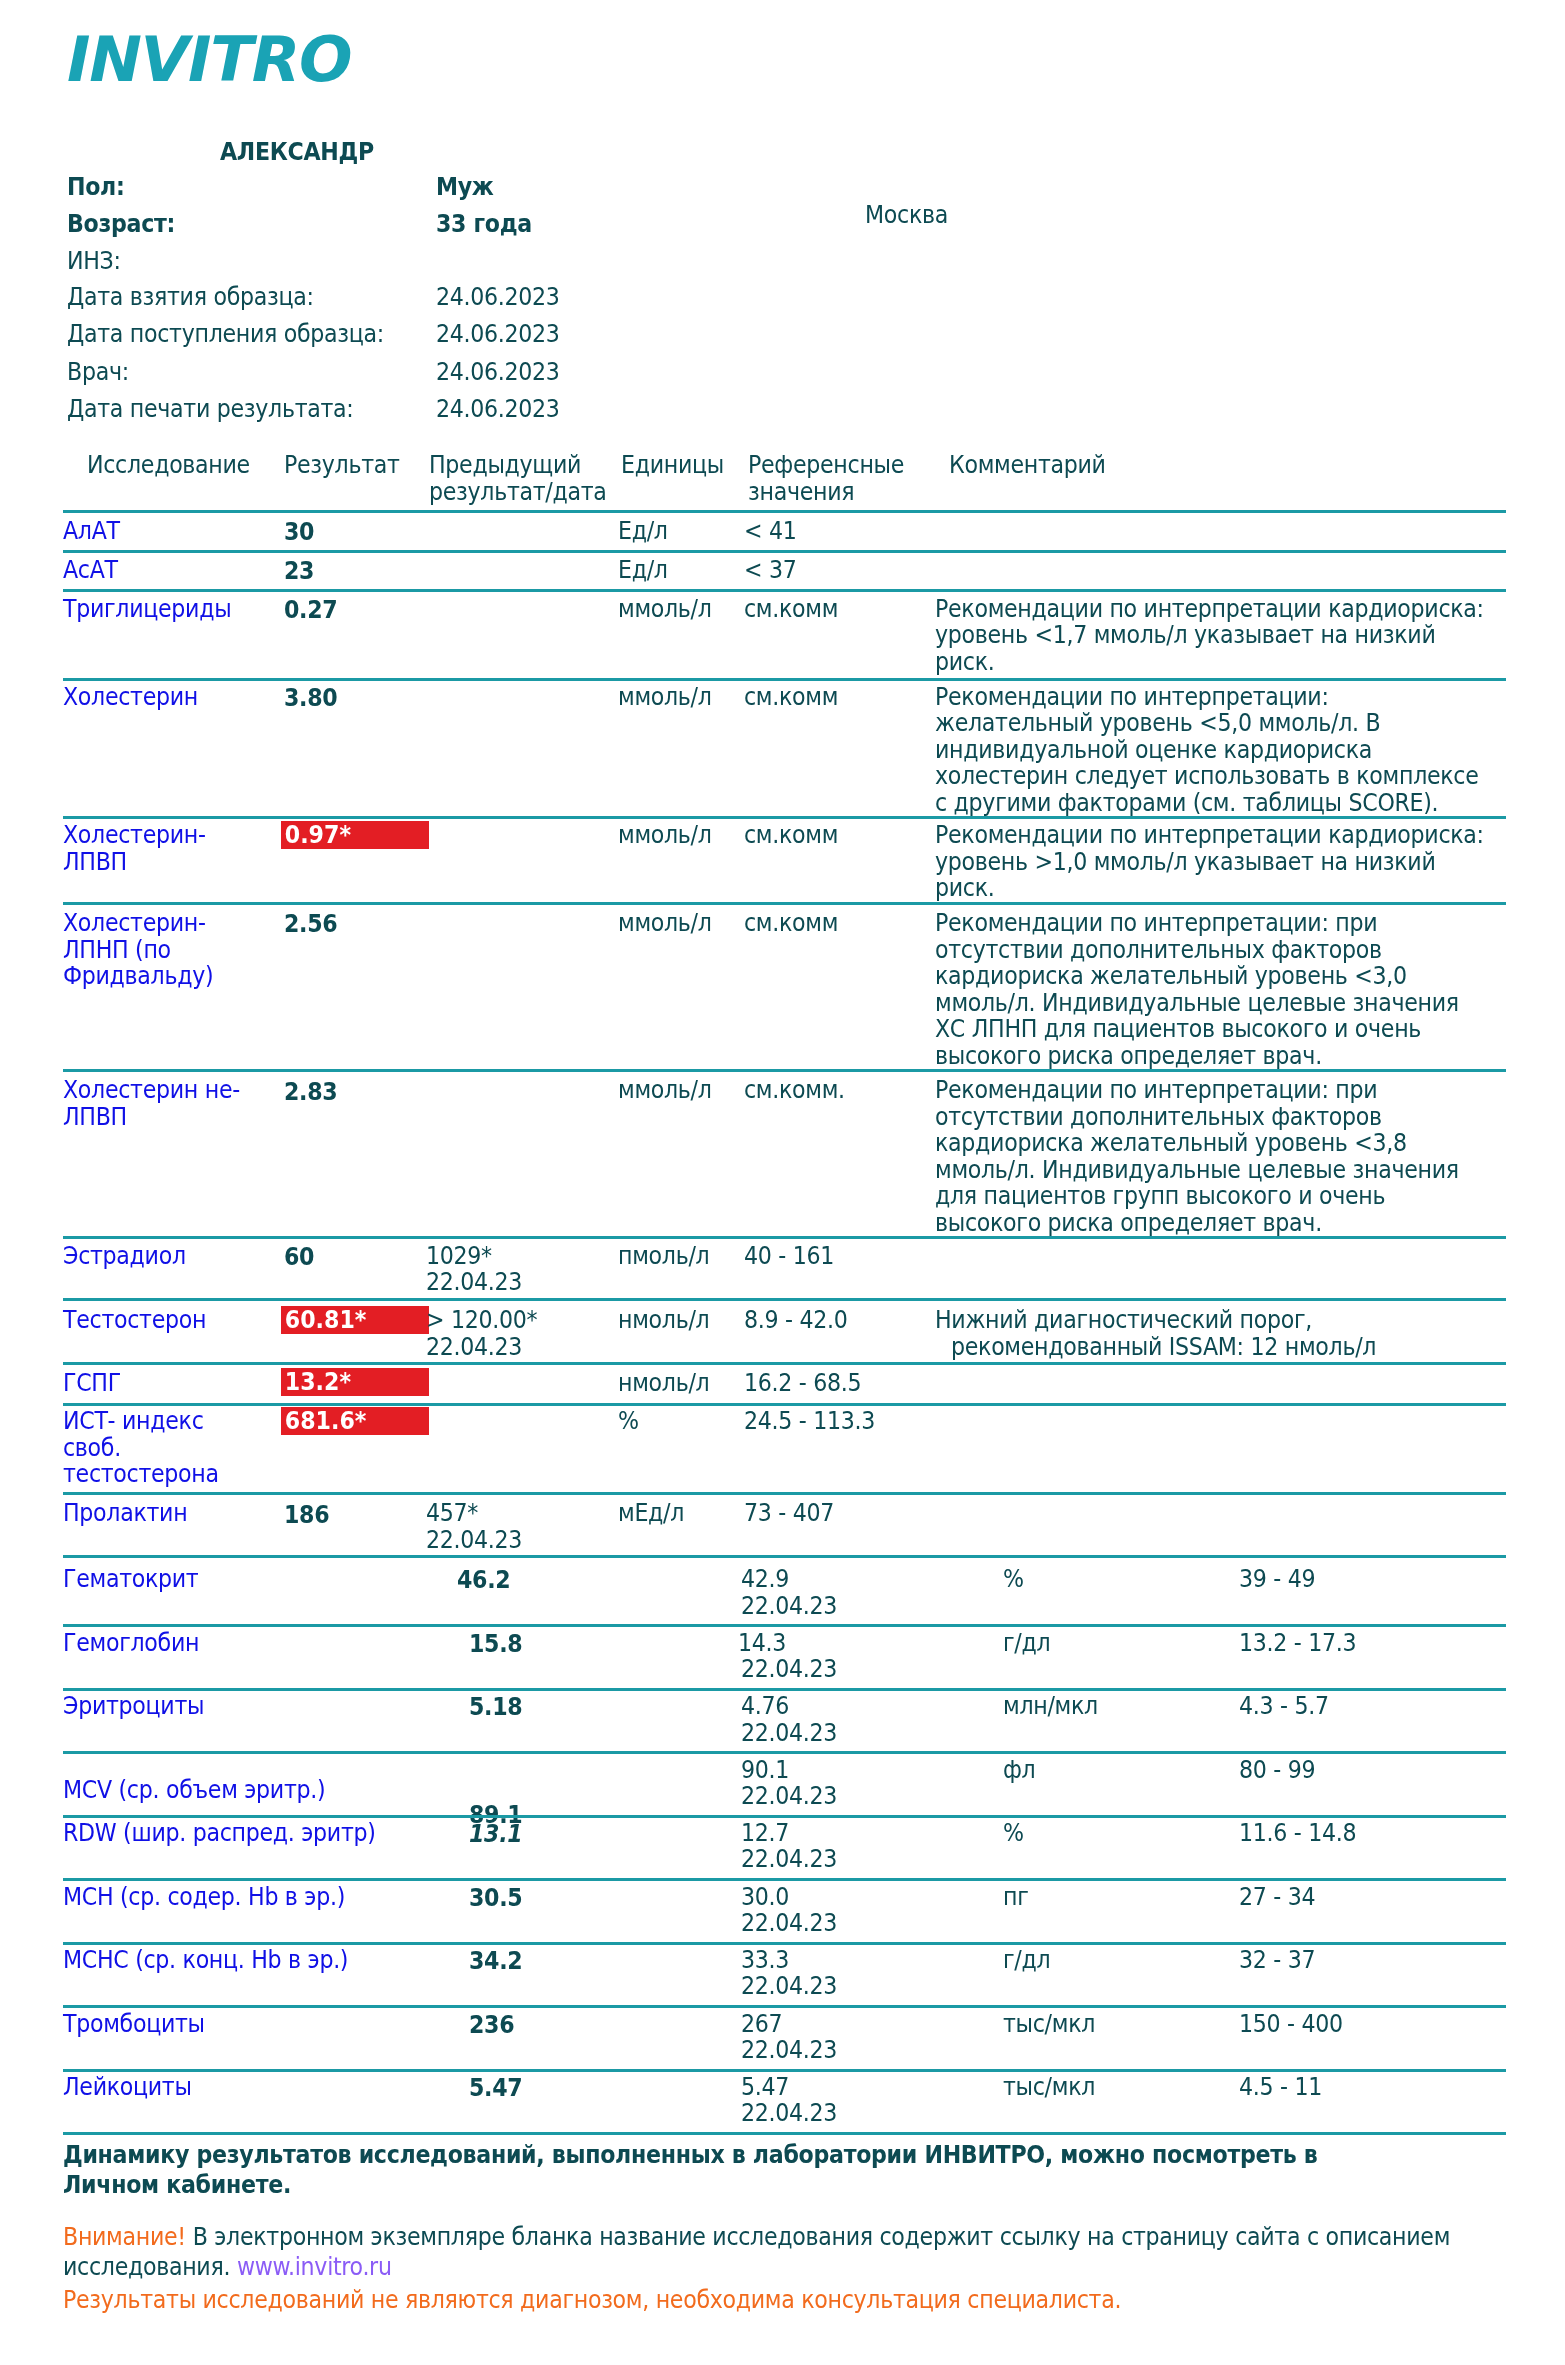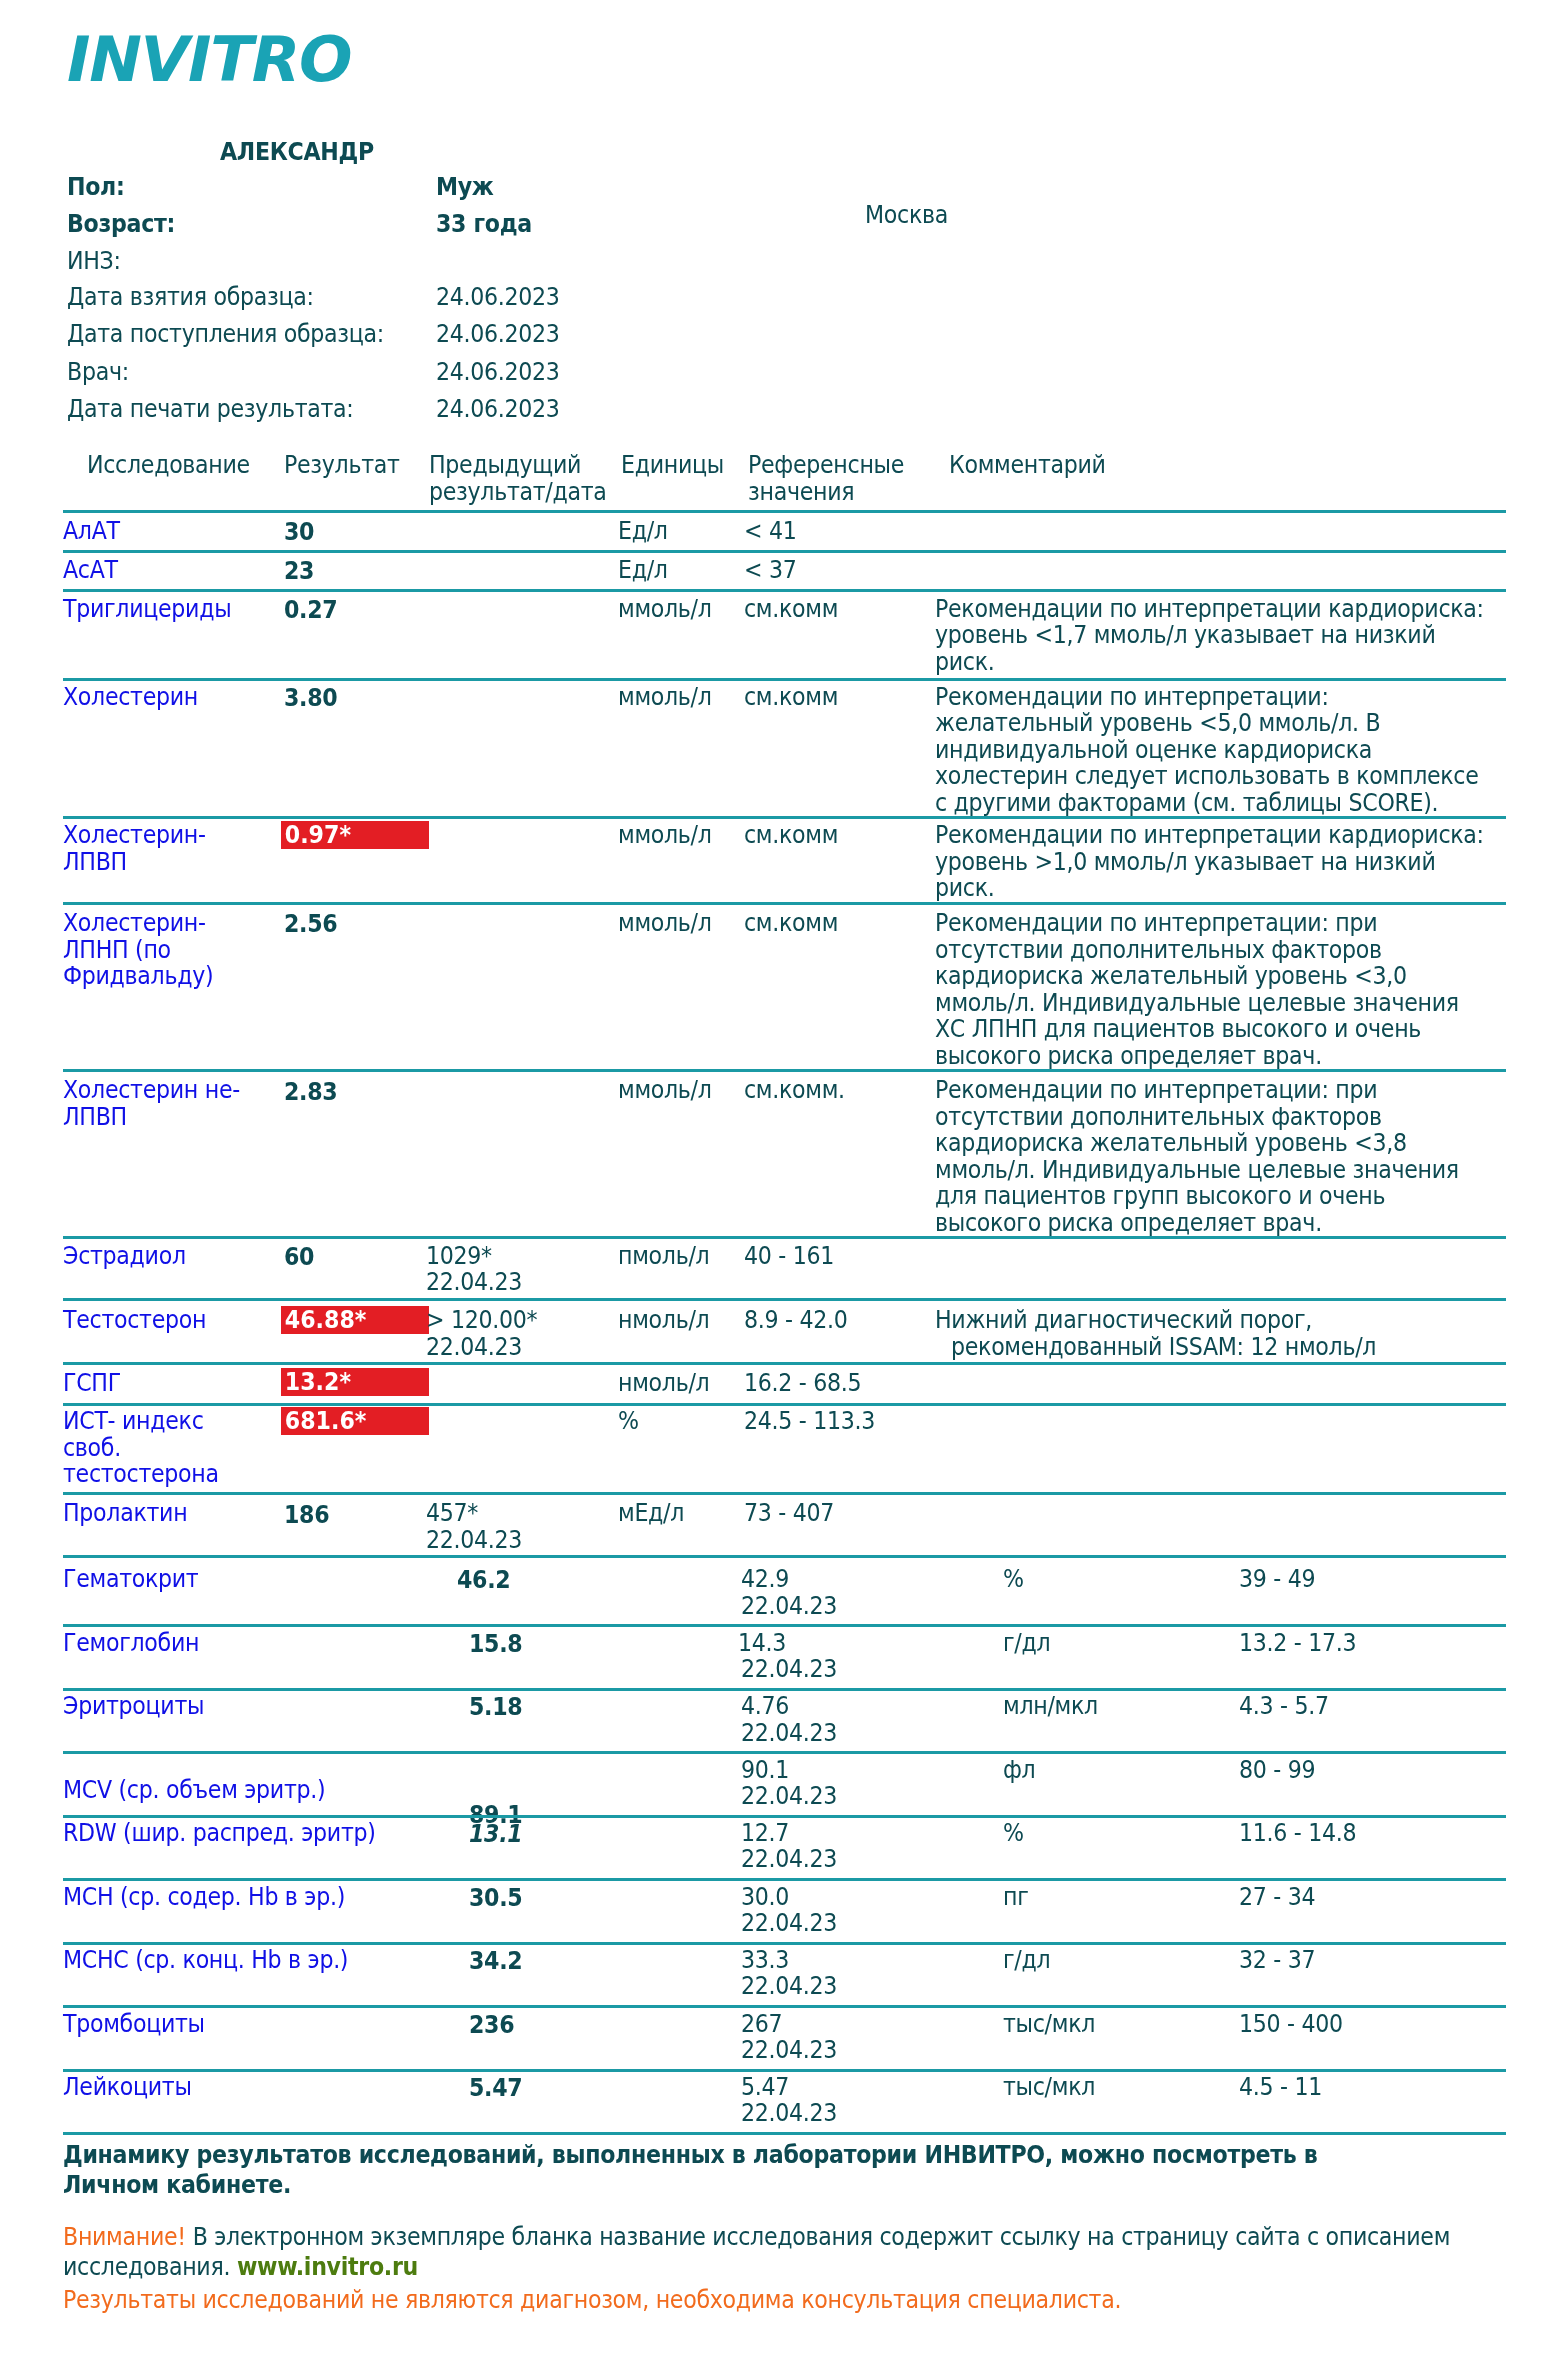--- a/index.html
+++ b/index.html
@@ -8,21 +8,21 @@
   .abs { position:absolute; white-space:nowrap; }
   .txt { font-size:24.6px; line-height:26.5px; font-stretch:condensed; letter-spacing:-0.3px; }
   .b { font-weight:bold; }
   .logo { left:67px; top:28px; font-size:63px; font-weight:bold; font-style:italic; color:#1aa3b5;
           letter-spacing:-1.3px; line-height:63px; font-family:"DejaVu Sans","Liberation Sans",sans-serif; }
   .name-link { color:#1010e6; }
   .divider { position:absolute; left:63px; width:1443px; height:3.2px; background:#1b9aa5; }
   .redbox { position:absolute; background:#e31e24; height:28px; }
   .redbox span { color:#ffffff; font-weight:bold; padding-left:3.8px; font-size:24.6px; line-height:28px; }
   .orange { color:#f26b1d; }
-  .blue { color:#4d7c0f;font-weight:bold; }
+  .blue { color:#8b5cf6; }
 </style>
 </head>
 <body>
 
 <div class="abs logo">INVITRO</div>
 
 <div class="abs txt b" style="left:220px;top:139px;">АЛЕКСАНДР</div>
 <div class="abs txt" style="left:865px;top:202px;">Москва</div>
 
 <div id="patient-fields">
@@ -135,21 +135,21 @@
       <div class="abs txt name-link" style="left:63px;top:1243px;">Эстрадиол</div>
       <div class="abs txt b" style="left:284px;top:1244px;">60</div>
       <div class="abs txt" style="left:426px;top:1243px;">1029*</div>
       <div class="abs txt" style="left:426px;top:1269px;">22.04.23</div>
       <div class="abs txt" style="left:618px;top:1243px;">пмоль/л</div>
       <div class="abs txt" style="left:744px;top:1243px;">40 - 161</div>
     </div>
     <div class="divider" style="top:1298px;"></div>
     <div>
       <div class="abs txt name-link" style="left:63px;top:1307px;">Тестостерон</div>
-      <div class="redbox" style="left:281px;top:1306px;width:148px;"><span>46.88*</span></div>
+      <div class="redbox" style="left:281px;top:1306px;width:148px;"><span>60.81*</span></div>
       <div class="abs txt" style="left:426px;top:1307px;">&gt; 120.00*</div>
       <div class="abs txt" style="left:426px;top:1334px;">22.04.23</div>
       <div class="abs txt" style="left:618px;top:1307px;">нмоль/л</div>
       <div class="abs txt" style="left:744px;top:1307px;">8.9 - 42.0</div>
       <div class="abs txt" style="left:935px;top:1307px;">Нижний диагностический порог,</div>
       <div class="abs txt" style="left:935px;top:1334px;margin-left:16px;">рекомендованный ISSAM: 12 нмоль/л</div>
     </div>
     <div class="divider" style="top:1362px;"></div>
     <div>
       <div class="abs txt name-link" style="left:63px;top:1370px;">ГСПГ</div>

